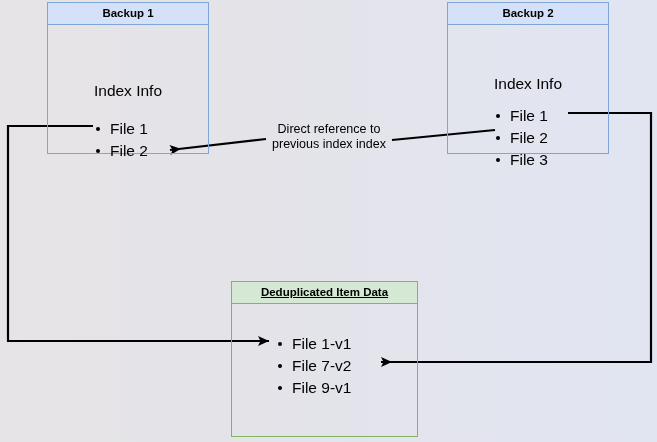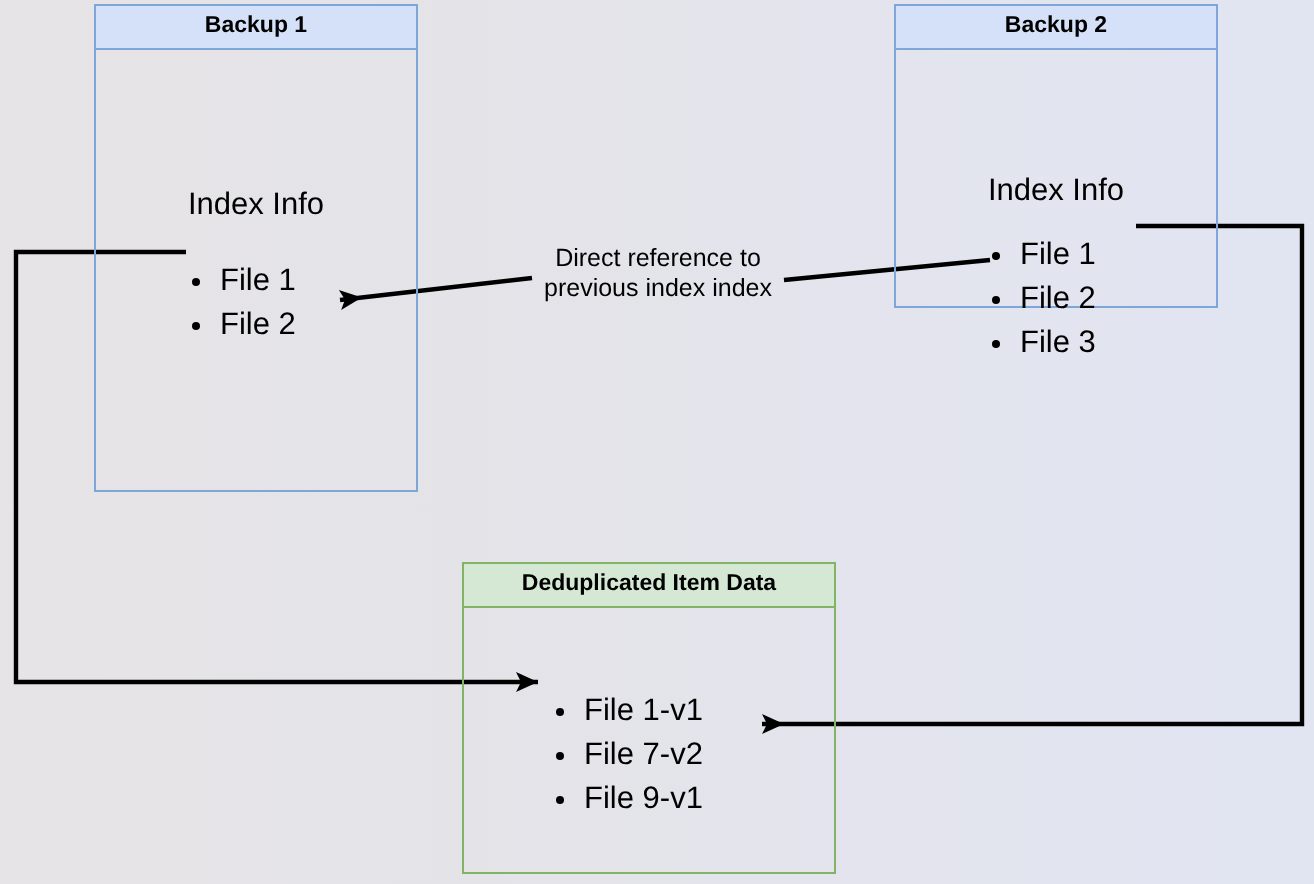--- a/index.html
+++ b/index.html
@@ -47,41 +47,41 @@
     font-size: 11.5px;
     font-weight: bold;
     color: #000000;
     border-bottom-style: solid;
     border-bottom-width: 1px;
   }
   .node .node-body {
     position: relative;
     box-sizing: border-box;
     height: calc(100% - 22px);
-    margin-top: 12px;
   }
 
   
   .node.blue {
     border-color: #7ea6d9;
     background: transparent;
   }
   .node.blue .node-header {
     background: #d4e1f8;
     border-bottom-color: #7ea6d9;
   }
 
   
   .node.green {
     border-color: #82b366;
     background: transparent;
   }
   .node.green .node-header {
     background: #d5e8d4;
     border-bottom-color: #82b366;
+    text-decoration: underline;
   }
 
   
   .index-title {
     position: absolute;
     left: 0;
     right: 0;
     text-align: center;
     font-size: 15.5px;
     color: #000000;
@@ -139,21 +139,21 @@
 
     <polyline points="93,126 8,126 8,341 269,341" fill="none" stroke="#000000" stroke-width="2.2" marker-end="url(#arrow-right)"></polyline>
 
     <polyline points="568,113 651,113 651,362 381,362" fill="none" stroke="#000000" stroke-width="2.2" marker-end="url(#arrow-left)"></polyline>
 
     <line x1="266" y1="139" x2="170" y2="150" stroke="#000000" stroke-width="2.2" marker-end="url(#arrow-left)"></line>
 
     <line x1="495" y1="130" x2="392" y2="140" stroke="#000000" stroke-width="2.2"></line>
   </svg>
 
-  <div class="node blue" style="left:47px; top:2px; width:162px; height:244px;">
+  <div class="node blue" style="left:47px; top:2px; width:162px; height:152px;">
     <div class="node-header">Backup 1</div>
     <div class="node-body">
       <div class="index-title" style="top:57px;">Index Info</div>
       <ul class="file-list" style="left:47px; top:93px;">
         <li>
           <span class="bullet-dot"></span>
           <span>File 1</span>
         </li>
         <li>
           <span class="bullet-dot"></span>

